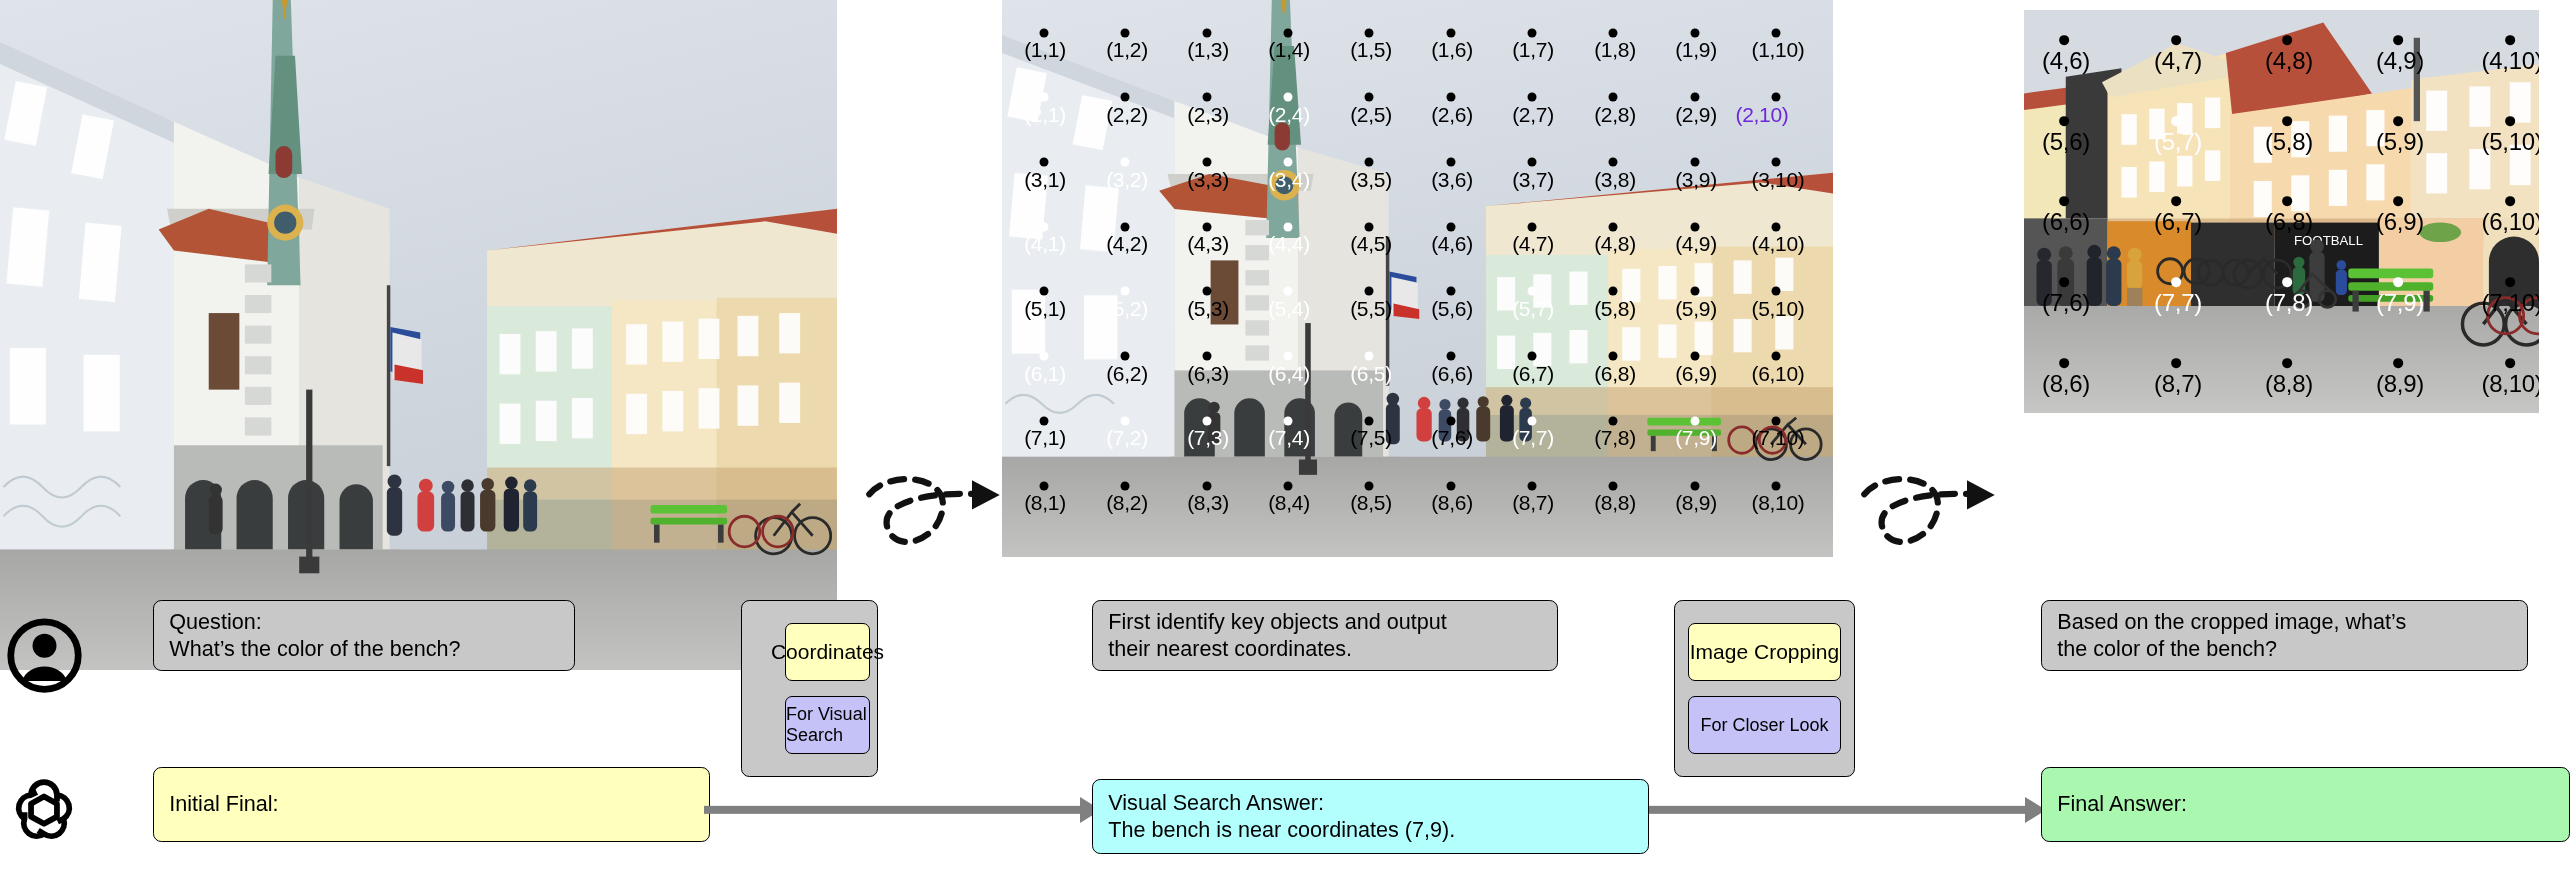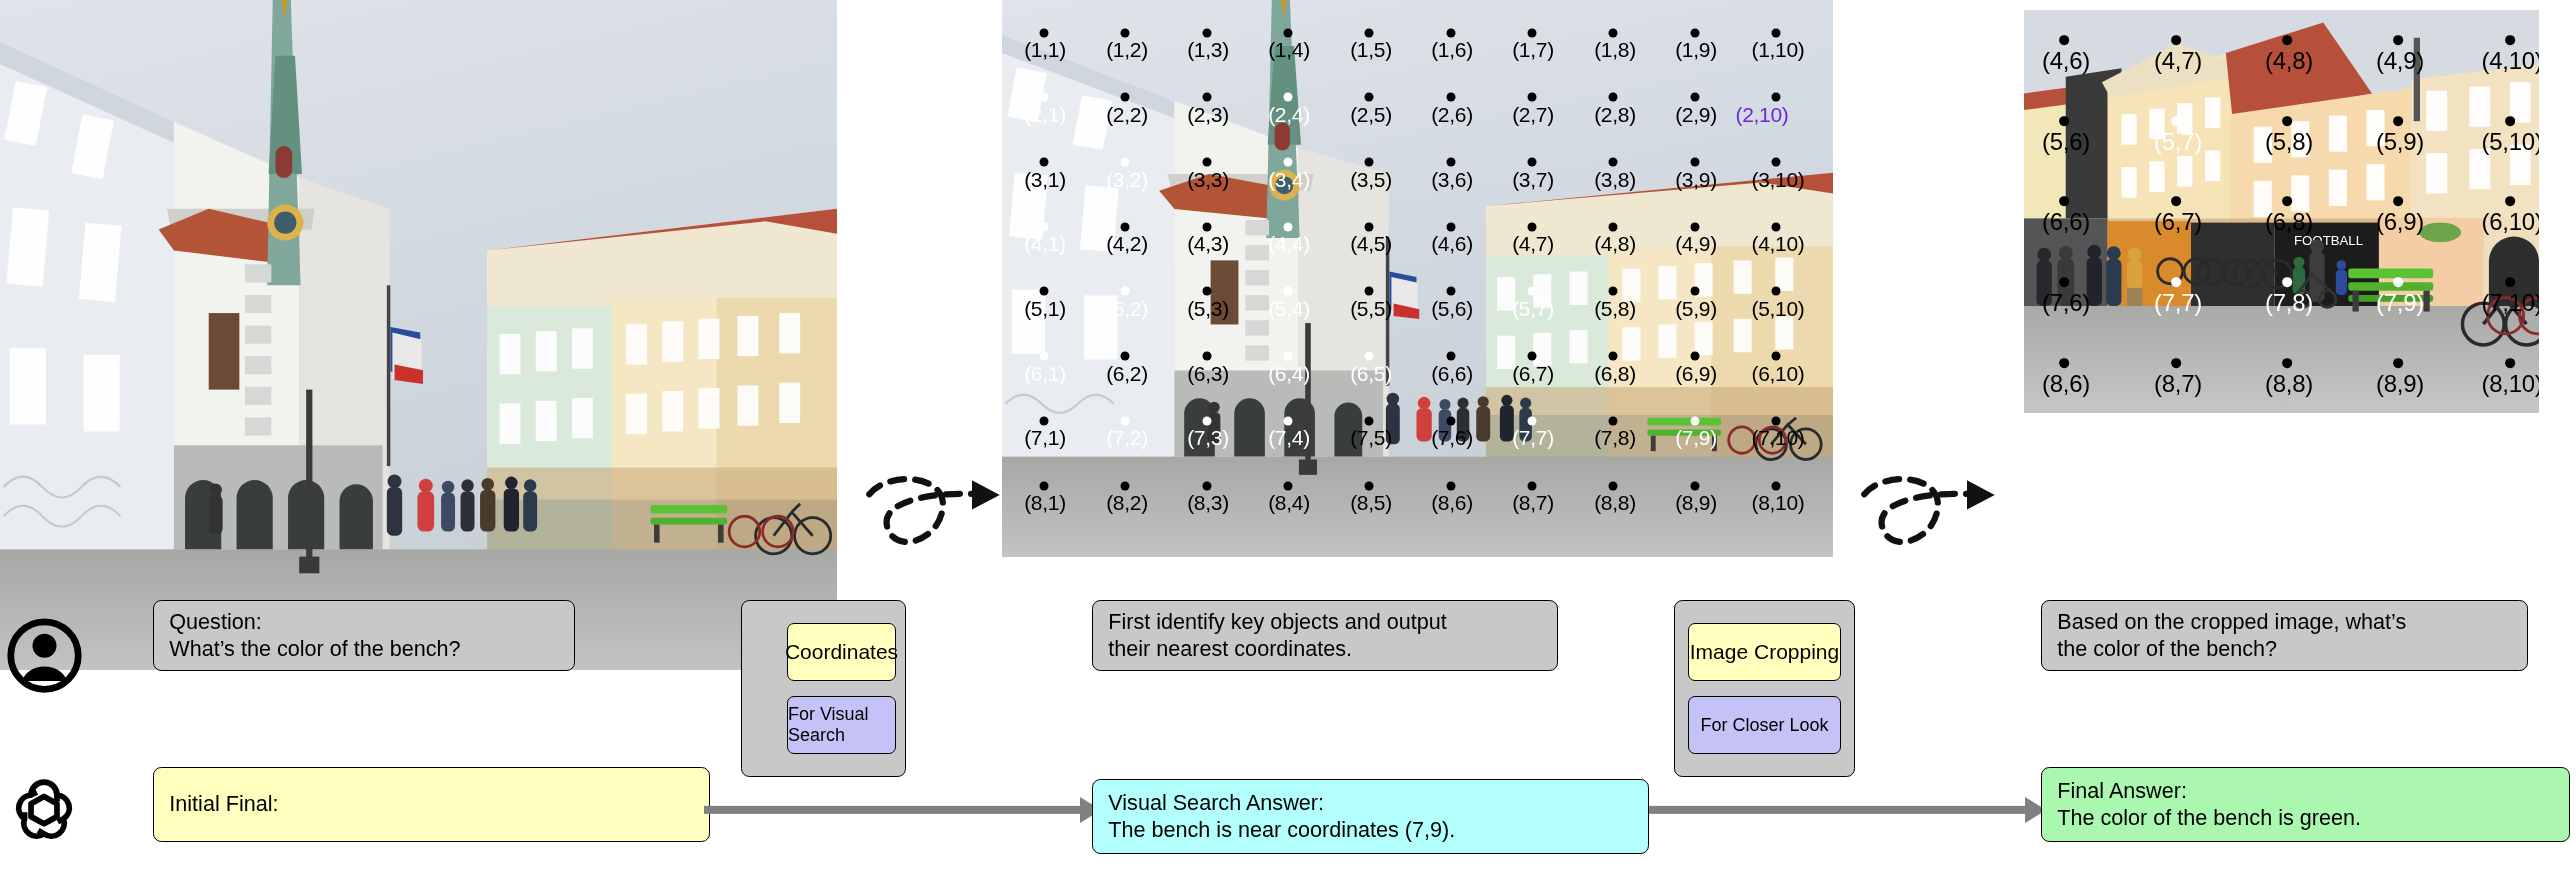--- a/index.html
+++ b/index.html
@@ -730,21 +730,21 @@
 
 <div class="box gray" style="left:153px;top:600px;width:422px;height:71px;font-size:21.6px;">
   <div class="ln">Question:</div>
   <div class="ln">What’s the color of the bench?</div>
 </div>
 
 <div class="box yellow" style="left:153px;top:767px;width:557px;height:75px;font-size:21.6px;">
   <div class="ln">Initial Final:</div>
 </div>
 
-<div class="tagwrap" style="left:741px;top:600px;width:165px;height:177px;padding-left:36px;">
+<div class="tagwrap" style="left:741px;top:600px;width:137px;height:177px;padding-left:36px;">
   <div class="tag yellow" style="height:58px;font-size:21px;">
     <span>Coordinates</span>
   </div>
   <div class="tag purple" style="height:58px;font-size:18px;">
     <span>For Visual Search</span>
   </div>
 </div>
 
 <div class="box gray" style="left:1092px;top:600px;width:466px;height:71px;font-size:21.6px;">
   <div class="ln">First identify key objects and output</div>
@@ -775,15 +775,14 @@
   <div class="ln">the color of the bench?</div>
 </div>
 
 <div class="garrow" style="left:1649px;top:810px;width:397px;">
   <div class="shaft" style="width:377px;"></div>
   <div class="head"></div>
 </div>
 
 <div class="box green" style="left:2041px;top:767px;width:529px;height:75px;font-size:21.6px;">
   <div class="ln">Final Answer:</div>
-  <div class="ln">The color of the bench is green.</div>
 </div>
 
 
 </body></html>

